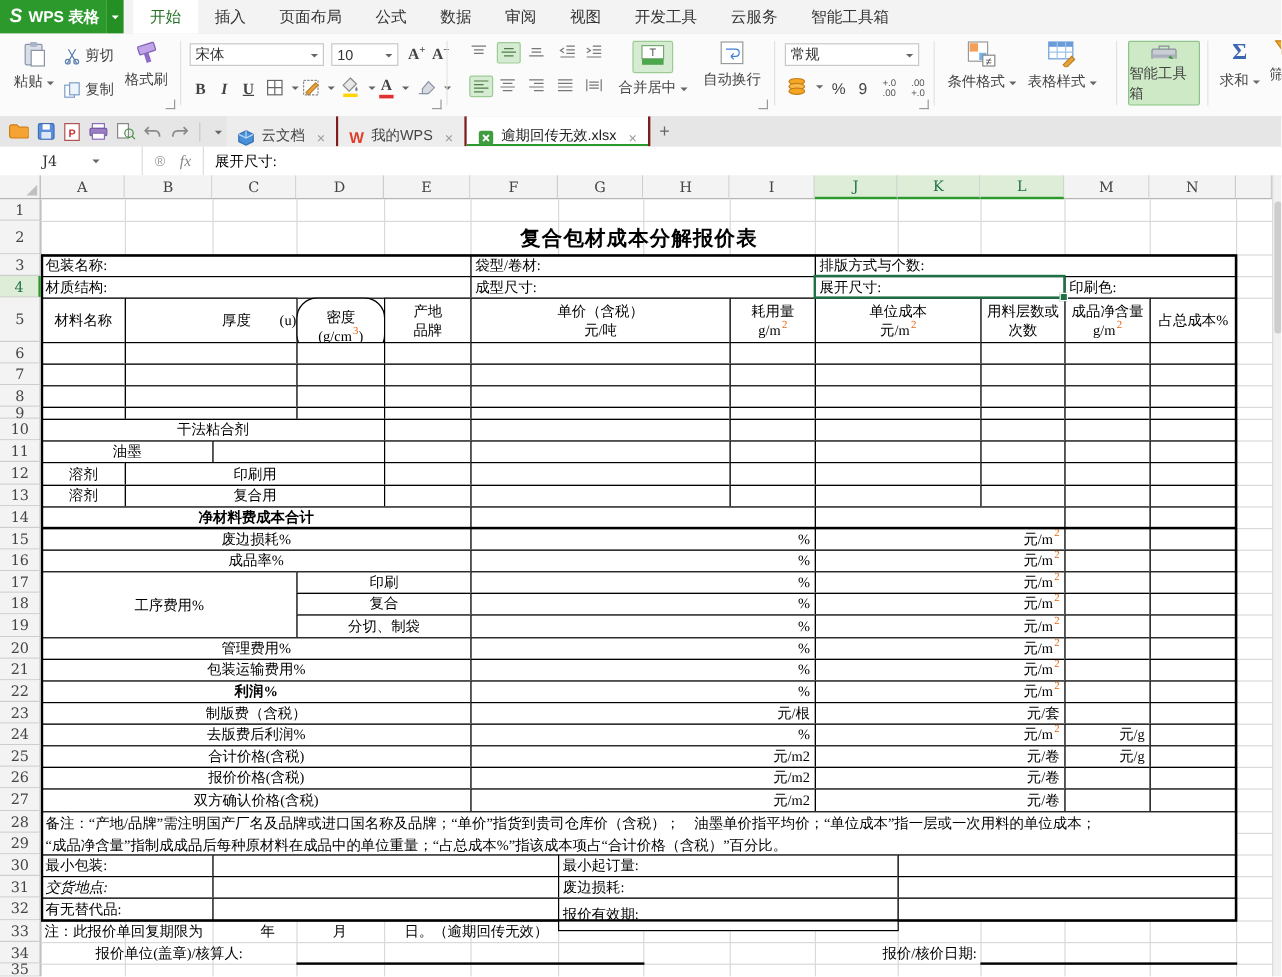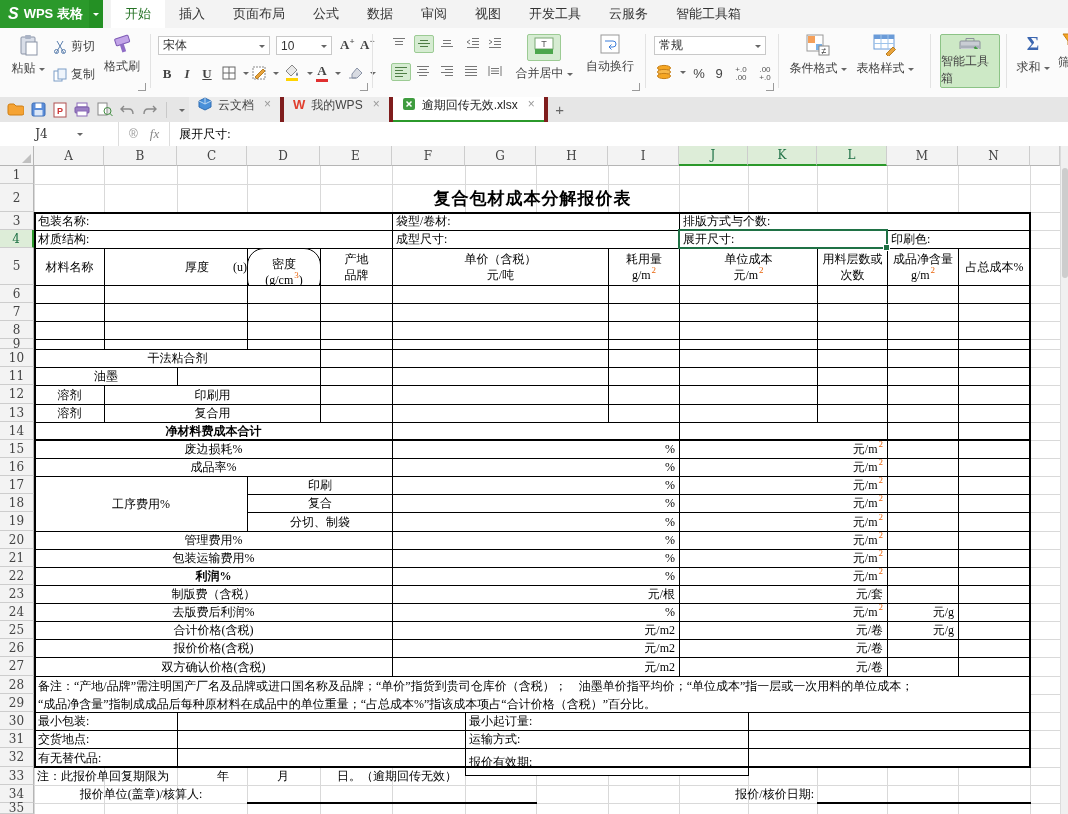--- a/index.html
+++ b/index.html
@@ -32,21 +32,21 @@
   .fc{display:flex;flex-direction:column;align-items:center;line-height:10px}
   .fc i{width:12px;height:3px;display:block}
   .dec{font-size:8px;line-height:8px;color:#555;text-align:center;white-space:pre}
   .greenbtn{background:#cde9c6;border:1px solid #8cc386;border-radius:2px}
 
   
   .tabbar{position:absolute;left:0;top:97px;width:1068px;height:25px;background:#e6e6e6;border-bottom:1px solid #cfcfcf;display:flex;align-items:stretch}
   .quick{display:flex;align-items:center;padding:0 4px 0 7px;gap:7px}
   .qbtn{display:flex;align-items:center;justify-content:center}
   .qsep{width:1px;height:16px;background:#c9c9c9;margin:0 2px}
-  .doctab{display:flex;align-items:flex-start;gap:6px;padding:0 9px;font-size:12px;color:#444;background:#ededed;border-right:4px solid #7f1d1d}
+  .doctab{display:flex;align-items:flex-end;gap:6px;padding:0 9px;font-size:12px;color:#444;background:#ededed;border-right:2px solid #7f1d1d}
   .doctab.active{background:#fff;box-shadow:inset 0 -2px 0 #2b992b;color:#222}
   .tab-x{color:#999;font-size:12px;margin-left:4px}
   .plus{display:flex;align-items:center;justify-content:center;width:24px;font-size:15px;color:#666}
 
   
   .fbar{position:absolute;left:0;top:122px;width:1068px;height:24px;background:#fff;border-bottom:1px solid #d5d5d5;display:flex;align-items:center}
   .namebox{width:118px;height:100%;display:flex;align-items:center;justify-content:center;gap:26px;border-right:1px solid #ddd;font:12px "DejaVu Serif",serif;color:#333}
   .fbicons{display:flex;align-items:center;gap:12px;padding:0 10px;border-right:1px solid #ddd;height:100%;color:#999}
   .fxi{font-style:italic;font-family:"Liberation Serif",serif;font-size:13px;color:#888}
   .fcontent{padding-left:9px;font:12px "Liberation Serif",serif;color:#000}
@@ -978,28 +978,28 @@
         </div>
         <div class="cell" style="left: 177px; top: 566px; width: 289px; height: 19px;">
           <span class="in"></span>
         </div>
         <div class="cell al" style="left: 465px; top: 566px; width: 284px; height: 19px;">
           <span class="in">最小起订量:</span>
         </div>
         <div class="cell" style="left: 748px; top: 566px; width: 283px; height: 19px;">
           <span class="in"></span>
         </div>
-        <div class="cell al" style="left: 34px; top: 584px; width: 144px; height: 19px;">
+        <div class="cell al" style="left: 34px; top: 584px; width: 144px; height: 19px; font-style: italic;">
           <span class="in">交货地点:</span>
         </div>
         <div class="cell" style="left: 177px; top: 584px; width: 289px; height: 19px;">
           <span class="in"></span>
         </div>
         <div class="cell al" style="left: 465px; top: 584px; width: 284px; height: 19px;">
-          <span class="in">运输方式:</span>
+          <span class="in">废边损耗:</span>
         </div>
         <div class="cell" style="left: 748px; top: 584px; width: 283px; height: 19px;">
           <span class="in"></span>
         </div>
         <div class="cell al" style="left: 34px; top: 602px; width: 144px; height: 20px;">
           <span class="in">有无替代品:</span>
         </div>
         <div class="cell" style="left: 177px; top: 602px; width: 289px; height: 20px;">
           <span class="in"></span>
         </div>

